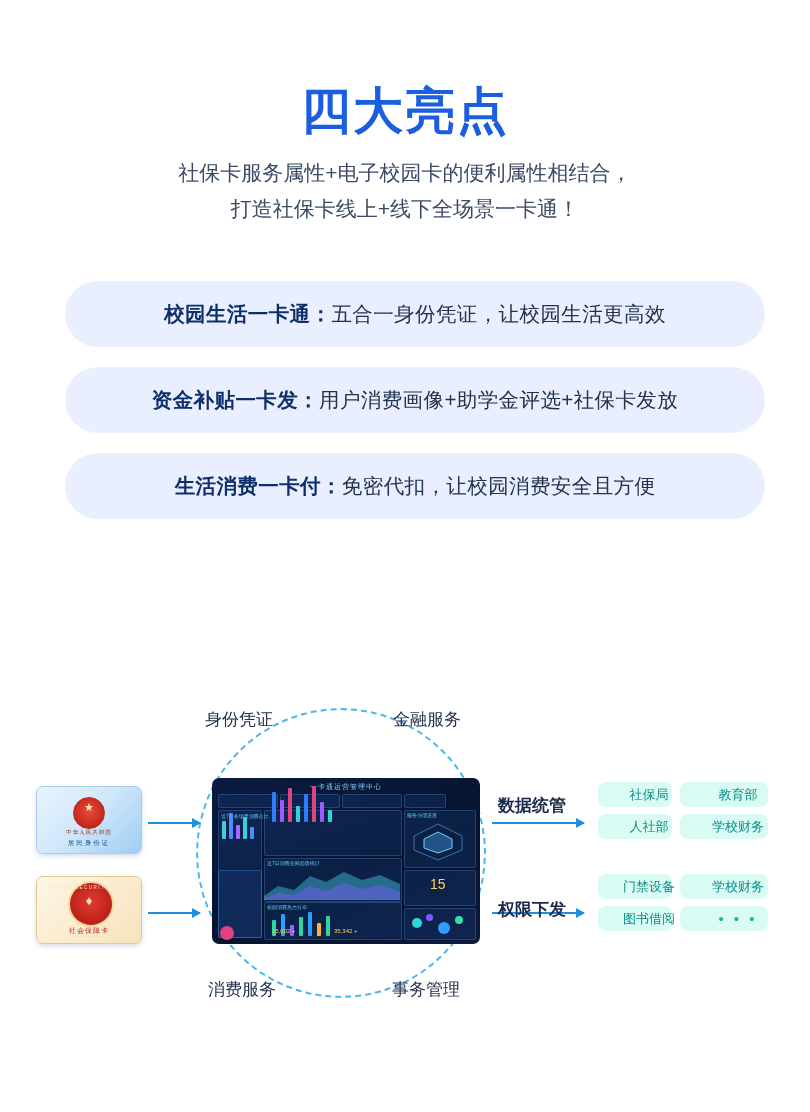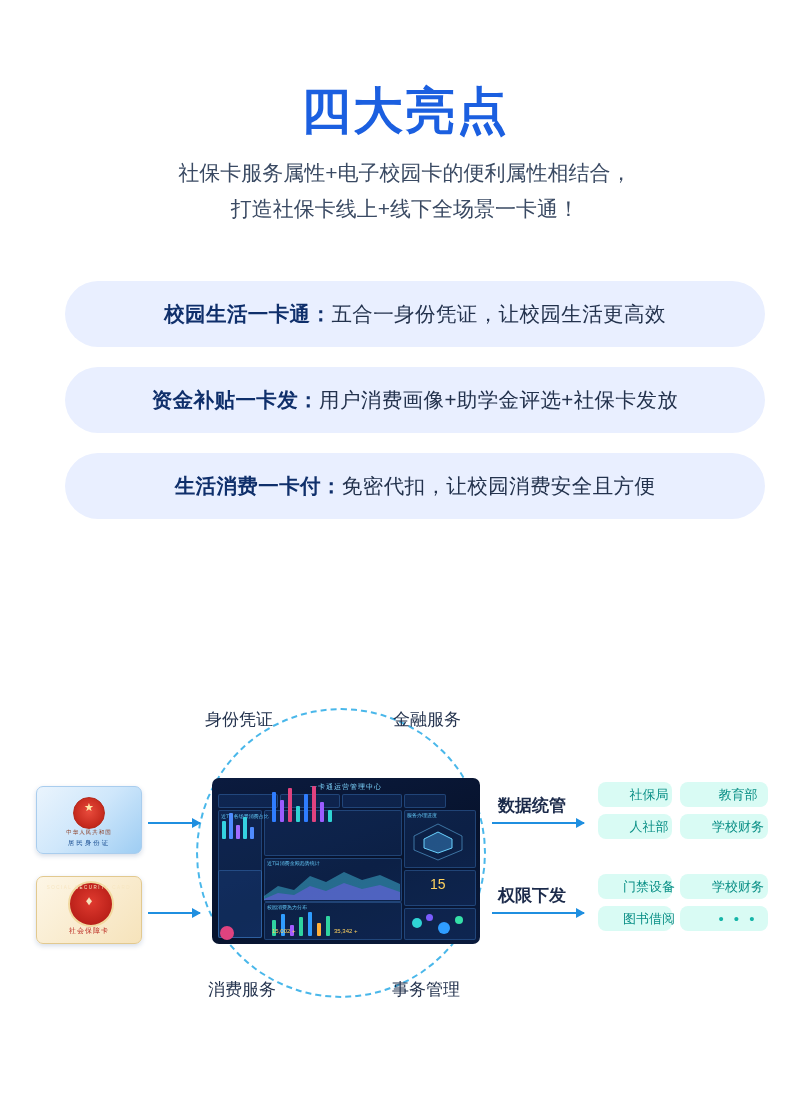--- a/index.html
+++ b/index.html
@@ -257,21 +257,21 @@
   .a-right-2 { left: 492px; top: 222px; width: 92px; }
 
   .arrow-label {
     position: absolute;
     font-size: 17px;
     font-weight: bold;
     color: #1b2a4a;
     white-space: nowrap;
   }
   .al-1 { left: 498px; top: 104px; }
-  .al-2 { left: 498px; top: 194px; text-align: right; }
+  .al-2 { left: 498px; top: 208px; text-align: right; }
 
   
   .tag-grid {
     position: absolute;
     display: grid;
     grid-template-columns: 74px 88px;
     gap: 7px 8px;
   }
   .tg-1 { left: 598px; top: 92px; }
   .tg-2 { left: 598px; top: 184px; }

